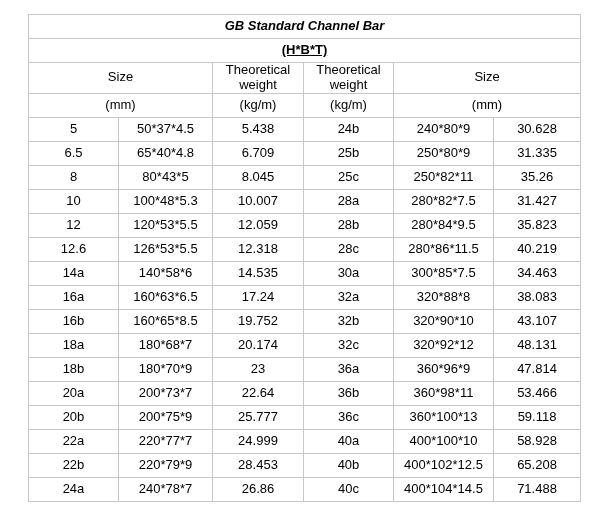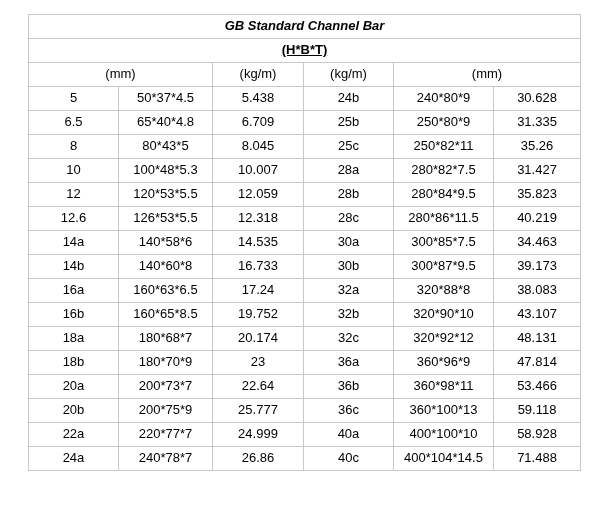--- a/index.html
+++ b/index.html
@@ -82,20 +82,26 @@
         <col class="c6">
     </colgroup>
     <tbody id="table-body">
       <tr>
         <td class="title-cell" colspan="6">GB Standard Channel Bar</td>
       </tr>
       <tr>
         <td class="subtitle-cell" colspan="6">(H*B*T)</td>
       </tr>
       <tr>
+        <td class="colhead" colspan="2">Size</td>
+        <td class="colhead">Theoretical weight</td>
+        <td class="colhead">Theoretical weight</td>
+        <td class="colhead" colspan="2">Size</td>
+      </tr>
+      <tr>
         <td class="unithead" colspan="2">(mm)</td>
         <td class="unithead">(kg/m)</td>
         <td class="unithead">(kg/m)</td>
         <td class="unithead" colspan="2">(mm)</td>
       </tr>
     <tr>
           <td>5</td>
           <td>50*37*4.5</td>
           <td>5.438</td>
           <td>24b</td>
@@ -144,28 +150,20 @@
         </tr>
         <tr>
           <td>14a</td>
           <td>140*58*6</td>
           <td>14.535</td>
           <td>30a</td>
           <td>300*85*7.5</td>
           <td>34.463</td>
         </tr>
         <tr>
-          <td>14b</td>
-          <td>140*60*8</td>
-          <td>16.733</td>
-          <td>30b</td>
-          <td>300*87*9.5</td>
-          <td>39.173</td>
-        </tr>
-        <tr>
           <td>16a</td>
           <td>160*63*6.5</td>
           <td>17.24</td>
           <td>32a</td>
           <td>320*88*8</td>
           <td>38.083</td>
         </tr>
         <tr>
           <td>16b</td>
           <td>160*65*8.5</td>
@@ -208,20 +206,28 @@
         </tr>
         <tr>
           <td>22a</td>
           <td>220*77*7</td>
           <td>24.999</td>
           <td>40a</td>
           <td>400*100*10</td>
           <td>58.928</td>
         </tr>
         <tr>
+          <td>22b</td>
+          <td>220*79*9</td>
+          <td>28.453</td>
+          <td>40b</td>
+          <td>400*102*12.5</td>
+          <td>65.208</td>
+        </tr>
+        <tr>
           <td>24a</td>
           <td>240*78*7</td>
           <td>26.86</td>
           <td>40c</td>
           <td>400*104*14.5</td>
           <td>71.488</td>
         </tr>
       </tbody>
   </table>
 </div>

